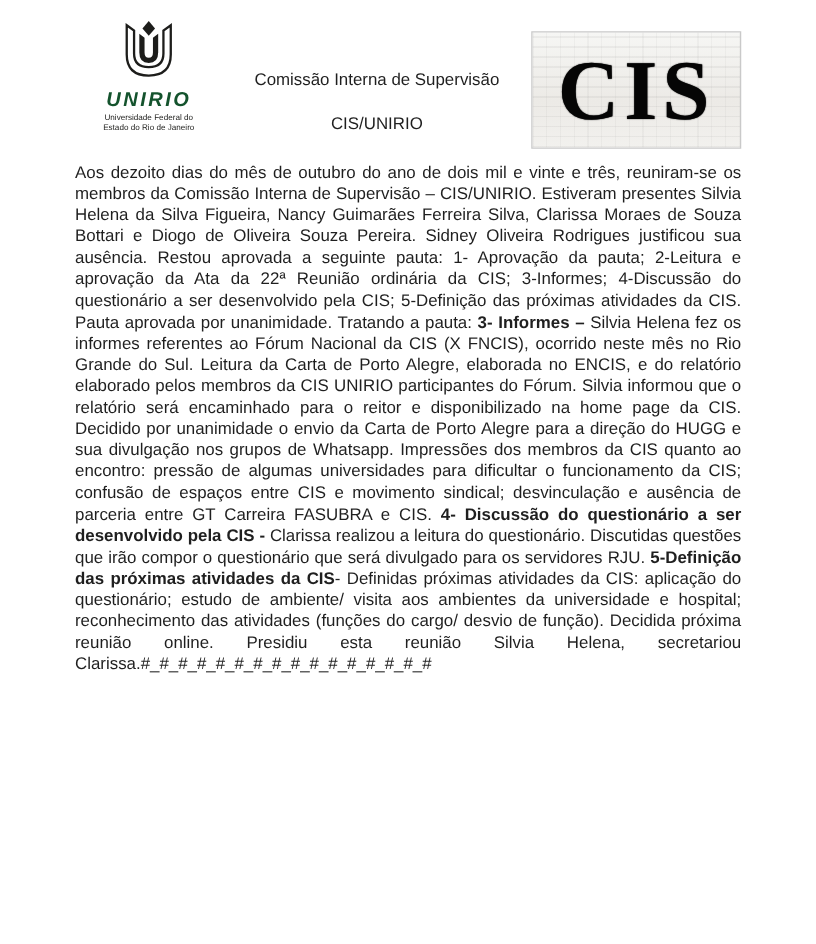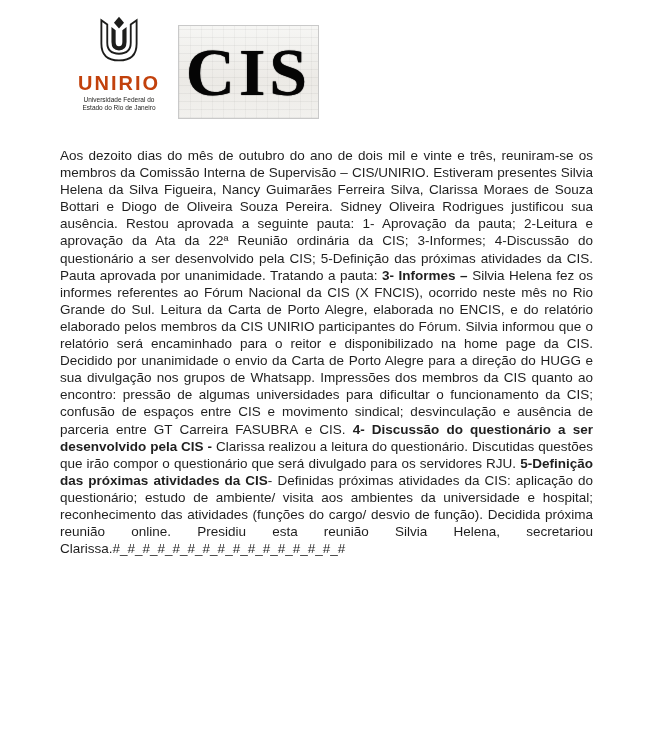--- a/index.html
+++ b/index.html
@@ -27,42 +27,43 @@
     padding-top: 2px;
   }
   .unirio-mark {
     display: block;
     width: 52px;
     height: 56px;
     margin: 0 auto 2px auto;
   }
   .unirio-name {
     font-weight: bold;
-    font-size: 20px;
+    font-size: 16px;
     letter-spacing: 2px;
-    color: #c2410c;
+    color: #14532d;
+    font-style: italic;
   }
   .unirio-sub {
     font-size: 6.5px;
     line-height: 8px;
     width: 86px;
     margin: 1px auto 0 auto;
     color: #1d1d1b;
   }
   .header-center {
     flex: 1;
     text-align: center;
     padding-top: 44px;
     font-size: 13.5px;
     color: #1f1f1f;
   }
   .header-center .line1 { margin-bottom: 20px; }
   .cis-logo {
     flex: none;
-    width: 141px;
+    width: 168px;
     height: 94px;
     margin-top: 13px;
     position: relative;
     display: flex;
     align-items: center;
     justify-content: center;
     border: 1px solid #c9c9c9;
     background:
       repeating-linear-gradient(0deg, rgba(90,90,90,0.07) 0 1px, transparent 1px 8px),
       repeating-linear-gradient(90deg, rgba(90,90,90,0.05) 0 1px, transparent 1px 11px),
@@ -79,21 +80,21 @@
     text-shadow: 0 0 1px #050505;
   }
   .ata-heading {
     margin: 37px 0 0 140px;
     font-size: 13.5px;
     line-height: 25.5px;
     text-align: justify;
     color: #1f1f1f;
   }
   .body-text {
-    margin-top: 28px;
+    margin-top: 10px;
     font-size: 13.5px;
     line-height: 17.1px;
     text-align: justify;
     color: #1f1f1f;
   }
   .body-text b { font-weight: bold; }
 </style>
 </head>
 <body>
 
@@ -104,20 +105,24 @@
     <div class="unirio-block">
       <svg class="unirio-mark" viewBox="0 0 62 64" aria-hidden="true">
         <path d="M31 2 L37 9 L31 16 L25 9 Z" fill="#1d1d1b"></path>
         <path d="M10 6 L17 11 L17 33 Q17 46 31 46 Q45 46 45 33 L45 11 L52 6 L52 34 Q52 54 31 54 Q10 54 10 34 Z" fill="none" stroke="#1d1d1b" stroke-width="2.2"></path>
         <path d="M22 14 L27 18 L27 32 Q27 37 31 37 Q35 37 35 32 L35 18 L40 14 L40 32 Q40 42 31 42 Q22 42 22 32 Z" fill="#1d1d1b"></path>
       </svg>
       <div class="unirio-name">UNIRIO</div>
       <div class="unirio-sub">Universidade Federal do Estado do Rio de Janeiro</div>
     </div>
 
+    <div class="header-center">
+      <div class="line1">Comissão Interna de Supervisão</div>
+      <div class="line2">CIS/UNIRIO</div>
+    </div>
 
     <div class="cis-logo">
       <span class="cis-text">CIS</span>
     </div>
 
   </div>
 
 
   <p class="body-text"><span>Aos dezoito dias do mês de outubro do ano de dois mil e vinte e três, reuniram-se os membros da Comissão Interna de Supervisão – CIS/UNIRIO. Estiveram presentes Silvia Helena da Silva Figueira, Nancy Guimarães Ferreira Silva, Clarissa Moraes de Souza Bottari e Diogo de Oliveira Souza Pereira. Sidney Oliveira Rodrigues justificou sua ausência. Restou aprovada a seguinte pauta: 1- Aprovação da pauta; 2-Leitura e aprovação da Ata da 22ª Reunião ordinária da CIS; 3-Informes; 4-Discussão do questionário a ser desenvolvido pela CIS; 5-Definição das próximas atividades da CIS. Pauta aprovada por unanimidade. Tratando a pauta: </span><b>3- Informes – </b><span>Silvia Helena fez os informes referentes ao Fórum Nacional da CIS (X FNCIS), ocorrido neste mês no Rio Grande do Sul. Leitura da Carta de Porto Alegre, elaborada no ENCIS, e do relatório elaborado pelos membros da CIS UNIRIO participantes do Fórum. Silvia informou que o relatório será encaminhado para o reitor e disponibilizado na home page da CIS. Decidido por unanimidade o envio da Carta de Porto Alegre para a direção do HUGG e sua divulgação nos grupos de Whatsapp. Impressões dos membros da CIS quanto ao encontro: pressão de algumas universidades para dificultar o funcionamento da CIS; confusão de espaços entre CIS e movimento sindical; desvinculação e ausência de parceria entre GT Carreira FASUBRA e CIS. </span><b>4- Discussão do questionário a ser desenvolvido pela CIS - </b><span> Clarissa realizou a leitura do questionário. Discutidas questões que irão compor o questionário que será divulgado para os servidores RJU. </span><b>5-Definição das próximas atividades da CIS</b><span>- Definidas próximas atividades da CIS: aplicação do questionário; estudo de ambiente/ visita aos ambientes da universidade e hospital; reconhecimento das atividades (funções do cargo/ desvio de função). Decidida próxima reunião online. Presidiu esta reunião Silvia Helena, secretariou Clarissa.#_#_#_#_#_#_#_#_#_#_#_#_#_#_#_#</span></p>
 

